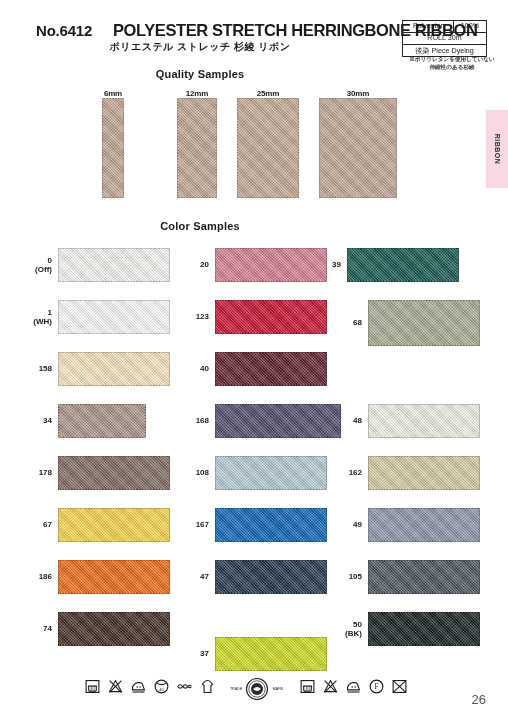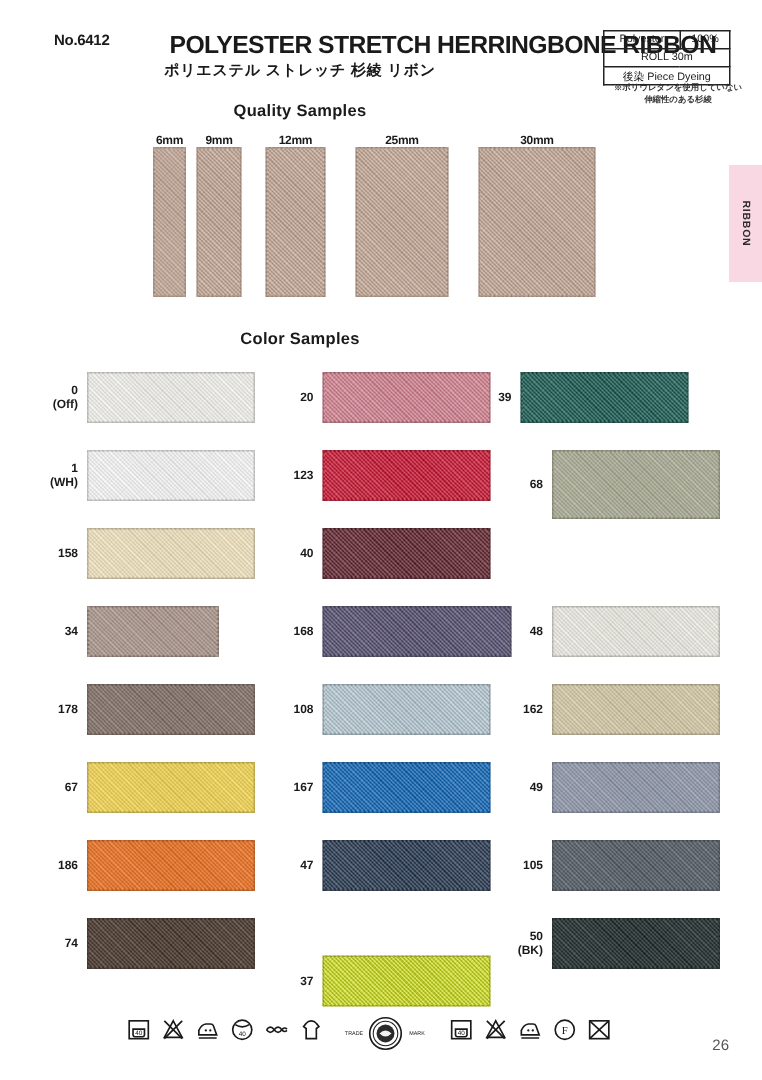--- a/index.html
+++ b/index.html
@@ -19,21 +19,21 @@
   
   #header {
     position: absolute;
     left: 0; top: 0;
     width: 508px;
     height: 78px;
   }
   #product-code {
     position: absolute;
     left: 36px; top: 22px;
-    font-size: 10px;
+    font-size: 15px;
     font-weight: bold;
     letter-spacing: -0.2px;
   }
   #title-en {
     position: absolute;
     left: 113px; top: 21px;
     font-size: 16.5px;
     font-weight: bold;
     letter-spacing: -0.4px;
     white-space: nowrap;
@@ -184,21 +184,21 @@
     width: 508px; height: 42px;
   }
   .care-group { position: absolute; top: 0; display: flex; align-items: center; gap: 6px; }
   #care-left  { left: 84px; }
   #care-right { left: 299px; }
   .care-icon { width: 17px; height: 17px; display: block; }
   #brand-logo { position: absolute; left: 228px; top: -1px; width: 58px; height: 26px; }
   #page-number {
     position: absolute;
     right: 22px; top: 14px;
-    font-size: 10px;
+    font-size: 13px;
     color: #555;
   }
 </style>
 </head>
 <body>
 
 <div id="header">
   <div id="product-code">No.6412</div>
   <div id="title-en">POLYESTER STRETCH HERRINGBONE RIBBON</div>
   <div id="title-jp">ポリエステル ストレッチ 杉綾 リボン</div>
@@ -222,24 +222,20 @@
   <div>※ポリウレタンを使用していない</div>
   <div>伸縮性のある杉綾</div>
 </div>
 
 <div class="section-heading" id="quality-heading">Quality Samples</div>
 <div id="quality-row">
     <div class="q-sample" style="left: 102px; width: 22px; height: 115px;">
       <div class="q-label">6mm</div>
       <div class="q-swatch tex" style="height: 100px; background-color: rgb(195, 167, 149);"></div>
     </div>
-    <div class="q-sample" style="left: 131px; width: 30px; height: 115px;">
-      <div class="q-label">9mm</div>
-      <div class="q-swatch tex" style="height: 100px; background-color: rgb(195, 167, 149);"></div>
-    </div>
     <div class="q-sample" style="left: 177px; width: 40px; height: 115px;">
       <div class="q-label">12mm</div>
       <div class="q-swatch tex" style="height: 100px; background-color: rgb(195, 167, 149);"></div>
     </div>
     <div class="q-sample" style="left: 237px; width: 62px; height: 115px;">
       <div class="q-label">25mm</div>
       <div class="q-swatch tex" style="height: 100px; background-color: rgb(197, 169, 149);"></div>
     </div>
     <div class="q-sample" style="left: 319px; width: 78px; height: 115px;">
       <div class="q-label">30mm</div>

